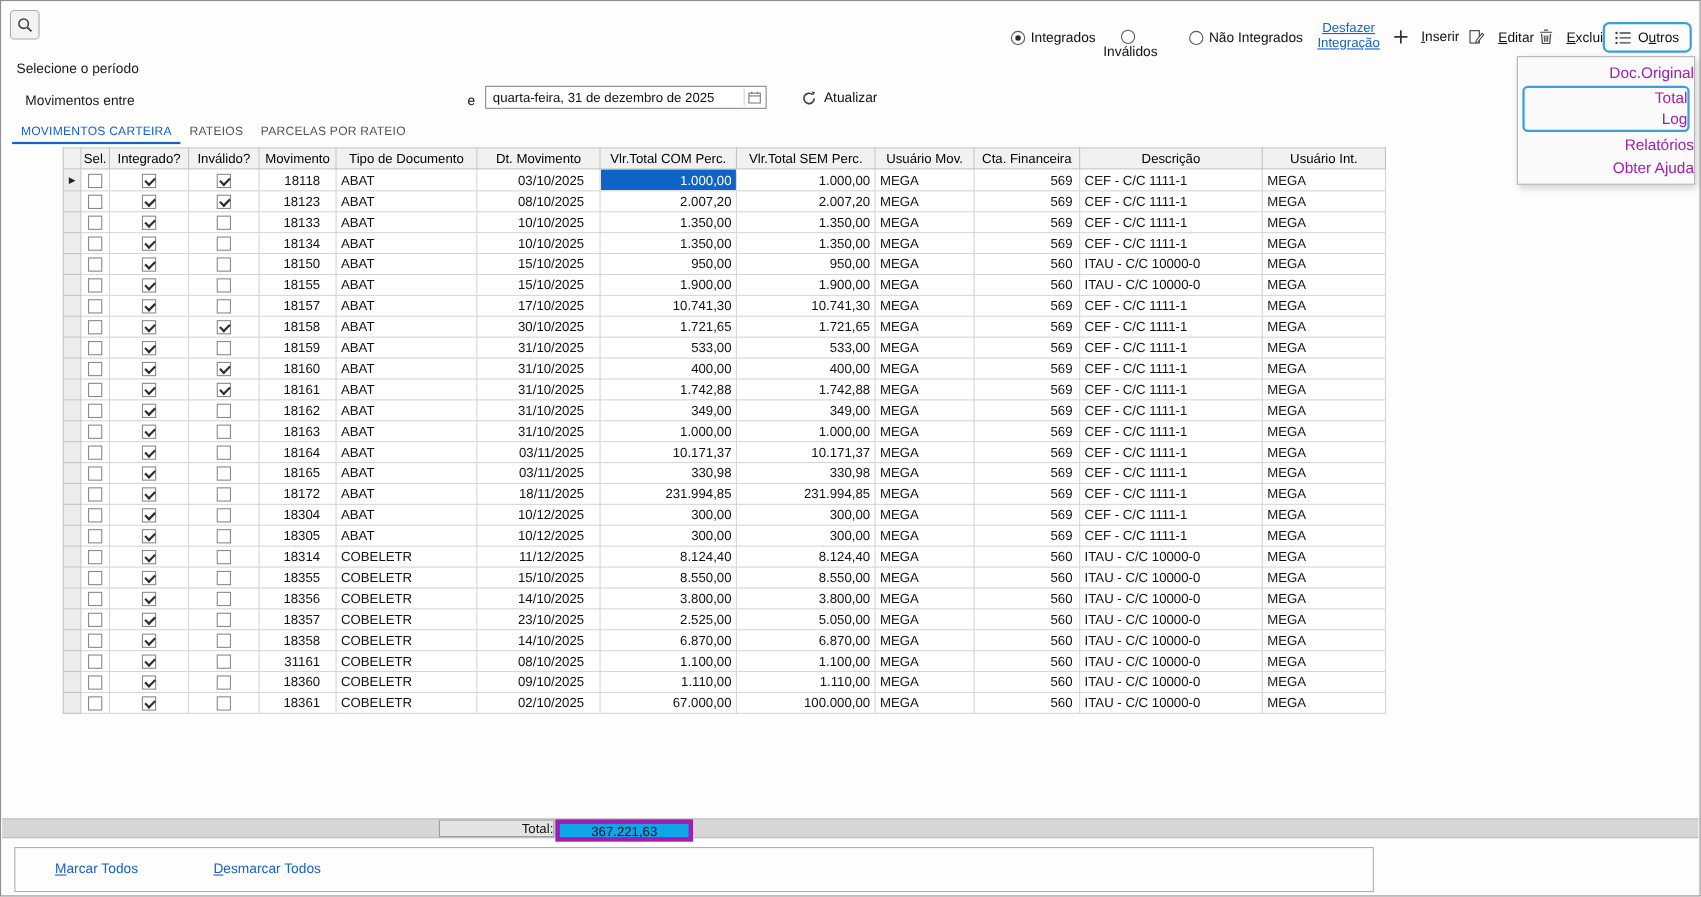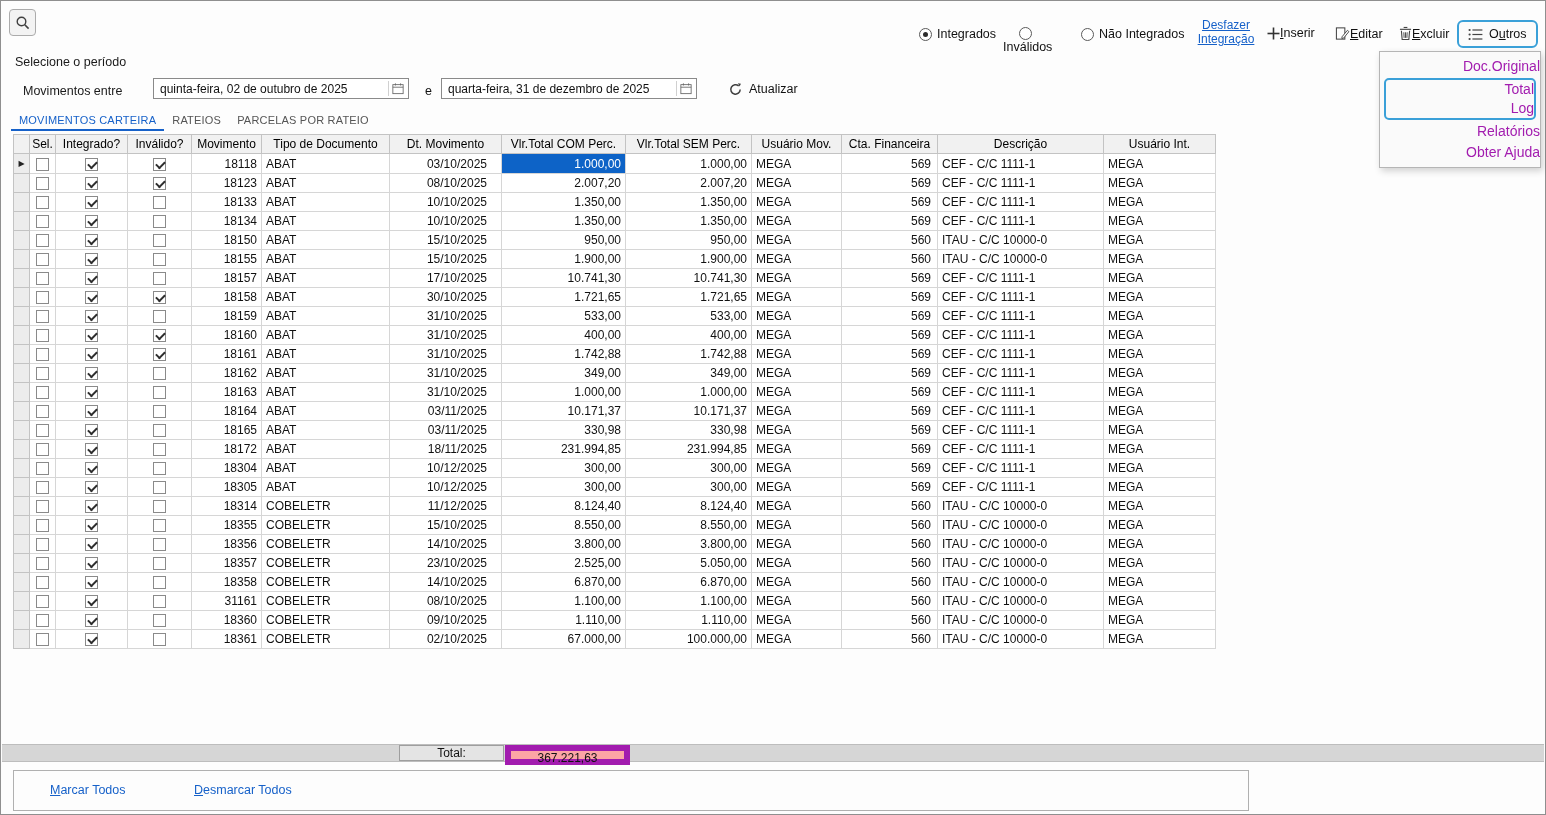--- a/index.html
+++ b/index.html
@@ -36,60 +36,60 @@
 
   
   .radio{position:absolute;top:26px;display:flex;align-items:center;font-size:12.5px;white-space:nowrap;}
   .radio-1{left:918px;} .radio-2{left:1002px;flex-direction:column;} .radio-3{left:1080px;}
   .rb{width:13px;height:13px;border:1px solid #5a5a5a;border-radius:50%;background:#fff;margin-right:5px;position:relative;flex:0 0 auto;}
   .rb.on::after{content:"";position:absolute;left:3px;top:3px;width:5px;height:5px;border-radius:50%;background:#2b2b2b;}
 
   
   .undo-link{position:absolute;left:1194px;top:17px;width:62px;text-align:center;color:var(--accent);
     font-size:12px;line-height:14px;text-decoration:underline;cursor:pointer;}
-  .toolbtn{position:absolute;top:25px;display:flex;align-items:center;gap:0;font-size:12.5px;color:#111;cursor:default;}
+  .toolbtn{position:absolute;top:25px;display:flex;align-items:center;gap:12px;font-size:12.5px;color:#111;cursor:default;}
   .btn-inserir{left:1266px;} .btn-editar{left:1334px;} .btn-excluir{left:1398px;}
   .btn-outros{position:absolute;left:1456px;top:19px;height:28px;display:flex;align-items:center;gap:6px;
     padding:0 9px;border:2px solid var(--focus);border-radius:6px;background:#fbfbfb;font-size:12.5px;}
 
   
   .menu{position:absolute;left:1378px;top:50px;width:162px;background:#fafafa;border:1px solid #b5b5b5;
     box-shadow:2px 3px 7px rgba(0,0,0,.18);padding:4px 0;z-index:60;}
   .menu-item{height:21px;line-height:21px;padding-left:36px;font-size:14px;color:#a21caf;white-space:nowrap;text-align:right;}
   .menu-hl{border:2px solid var(--focus);border-radius:5px;margin:1px 4px;}
   .menu-hl .menu-item{padding-left:30px;height:19px;line-height:19px;}
 
   
   .tabs{position:absolute;left:10px;top:108px;display:flex;align-items:flex-end;height:22px;}
   .tab{padding:0 8px 5px 8px;font-size:11px;letter-spacing:.2px;color:#555;white-space:nowrap;}
   .tab.active{color:var(--accent);border-bottom:2px solid var(--accent);padding-bottom:3px;}
 
   
   .grid-wrap{position:absolute;left:12px;top:133px;}
-  table{border-collapse:collapse;table-layout:fixed;}
+  table{border-collapse:collapse;table-layout:fixed;margin-left:44px;}
   th{height:19px;background:#f1f1f1;border:1px solid #c3c3c3;font-weight:normal;font-size:12px;
      color:#000;padding:0 2px;white-space:nowrap;overflow:hidden;}
   td{height:19px;border:1px solid #d6d6d6;font-size:12px;padding:0 4px;white-space:nowrap;overflow:hidden;background:#fff;}
   td.ind{background:#ececec;border-color:#c3c3c3;padding:0;text-align:center;}
   td.c{text-align:center;}
   td.r{text-align:right;}
-  #grid td:nth-child(5){padding-right:4px;}
+  #grid td:nth-child(5){padding-right:14px;}
   #grid td:nth-child(7){padding-right:14px;}
   #grid td:nth-child(11){padding-right:6px;}
   td.selcell{background:var(--selection);color:#fff;}
   .arrow{font-size:8px;color:#222;line-height:19px;}
   .cb{display:inline-block;width:13px;height:13px;border:1px solid #8a8a8a;background:#fff;position:relative;vertical-align:middle;}
   .cb.checked::after{content:"";position:absolute;left:2px;top:2px;width:7px;height:4px;
     border-left:2px solid #2e2e2e;border-bottom:2px solid #2e2e2e;transform:rotate(-45deg);}
   .total-bar{position:absolute;left:1px;right:1px;top:743px;height:18px;background:#d6d6d6;
     border-top:1px solid #bdbdbd;border-bottom:1px solid #bdbdbd;}
   .total-label{position:absolute;left:397px;top:0;width:105px;height:16px;background:#e4e4e4;
-    border:1px solid #9e9e9e;text-align:center;line-height:15px;font-size:12px;}
-  .total-value{position:absolute;left:503px;top:0;width:125px;height:20px;background:#fca5a5;
-    border:6px solid #a21caf;text-align:center;line-height:15px;font-size:12px;}
+    border:1px solid #9e9e9e;text-align:right;line-height:15px;font-size:12px;}
+  .total-value{position:absolute;left:503px;top:0;width:125px;height:20px;background:#0ea5e9;
+    border:4px solid #a21caf;text-align:center;line-height:15px;font-size:12px;}
 
   
   .footer-box{position:absolute;left:12px;top:769px;width:1236px;height:41px;background:#fdfdfd;border:1px solid #b0b0b0;}
   .footer-link{position:absolute;top:12px;color:var(--accent);font-size:12.5px;cursor:pointer;}
   .link-marcar{left:36px;} .link-desmarcar{left:180px;}
 
   svg{display:block;}
   u{text-decoration:underline;}
 </style>
 </head>
@@ -178,31 +178,20 @@
       <div class="menu-item">Total</div>
       <div class="menu-item">Log</div>
     </div>
     <div class="menu-item">Relatórios</div>
     <div class="menu-item">Obter Ajuda</div>
   </div>
 
   <div class="period-title">Selecione o período</div>
   <div class="period-label">Movimentos entre</div>
 
-  <div class="date-input date-from">
-    <span class="dtext">quinta-feira, 02 de outubro de 2025</span>
-    <span class="cal">
-      <svg width="13" height="13" viewBox="0 0 14 14">
-        <rect x="1" y="2.5" width="12" height="10.5" fill="none" stroke="#666" stroke-width="1"></rect>
-        <line x1="1" y1="5.5" x2="13" y2="5.5" stroke="#666" stroke-width="1"></line>
-        <line x1="4" y1="1" x2="4" y2="3.5" stroke="#666" stroke-width="1"></line>
-        <line x1="10" y1="1" x2="10" y2="3.5" stroke="#666" stroke-width="1"></line>
-      </svg>
-    </span>
-  </div>
 
   <div class="date-conj">e</div>
 
   <div class="date-input date-to">
     <span class="dtext">quarta-feira, 31 de dezembro de 2025</span>
     <span class="cal">
       <svg width="13" height="13" viewBox="0 0 14 14">
         <rect x="1" y="2.5" width="12" height="10.5" fill="none" stroke="#666" stroke-width="1"></rect>
         <line x1="1" y1="5.5" x2="13" y2="5.5" stroke="#666" stroke-width="1"></line>
         <line x1="4" y1="1" x2="4" y2="3.5" stroke="#666" stroke-width="1"></line>

